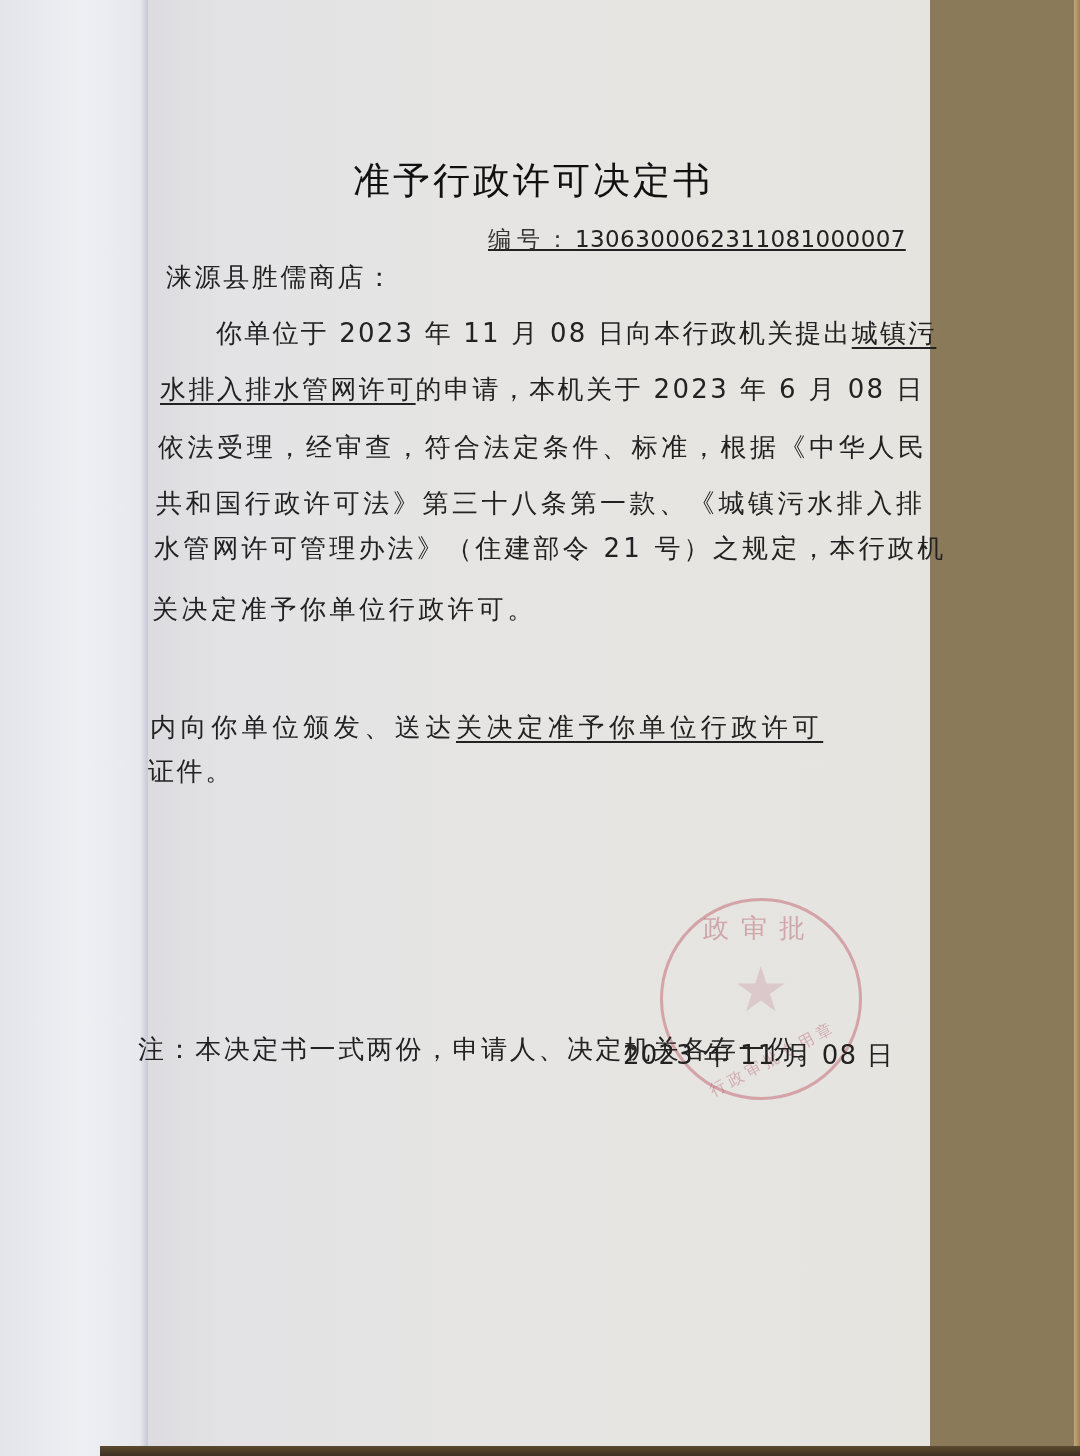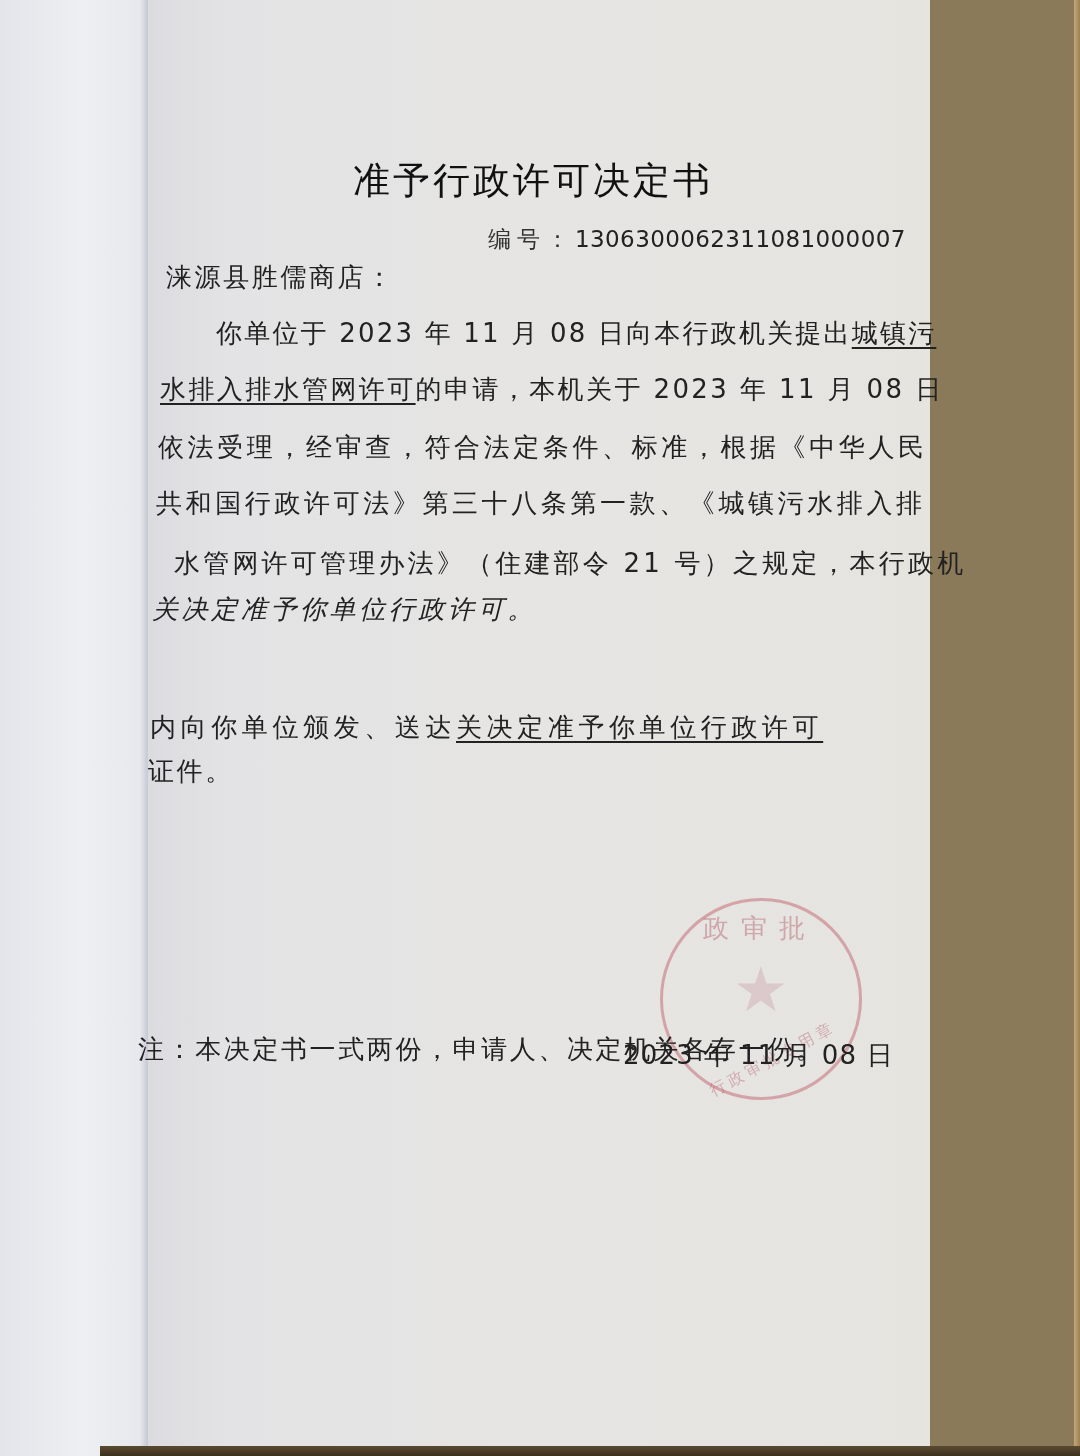--- a/index.html
+++ b/index.html
@@ -63,20 +63,21 @@
     letter-spacing: 3px;
     color: #111;
     font-family: "DejaVu Serif", serif;
   }
   .docno {
     position: absolute;
     left: 340px; top: 224px;
     font-size: 23px;
     color: #222;
     white-space: nowrap;
+    text-decoration: underline;
   }
   .docno .lbl { letter-spacing: 6px; color: #333; }
   .docno .val { letter-spacing: 0.4px; }
   .u { text-decoration: underline; text-underline-offset: 5px; text-decoration-thickness: 1.5px; }
   .blank-fill {
     display: inline-block;
     min-width: 42px;
     text-align: center;
     border-bottom: 1.5px solid #333;
     line-height: 26px;
@@ -129,26 +130,26 @@
   <div class="docno">
     <span class="lbl">编号：</span><span class="val">1306300062311081000007</span>
   </div>
 
   <div class="text" style="left:18px; top:260px;">涞源县胜儒商店：</div>
 
   <div class="text" style="left:68px; top:316px; letter-spacing:2.2px;">
     <span>你单位于 2023 年 11 月 08 日向本行政机关提出</span><span class="u">城镇污</span>
   </div>
   <div class="text" style="left:12px; top:372px; letter-spacing:2.4px;">
-    <span class="u">水排入排水管网许可</span><span>的申请，本机关于 2023 年 11 月 08 日</span>
+    <span class="u">水排入排水管网许可</span><span>的申请，本机关于 2023 年 6 月 08 日</span>
   </div>
   <div class="text" style="left:10px; top:430px; letter-spacing:3.6px;">依法受理，经审查，符合法定条件、标准，根据《中华人民</div>
   <div class="text" style="left:8px; top:486px; letter-spacing:3.6px;">共和国行政许可法》第三十八条第一款、《城镇污水排入排</div>
-  <div class="text" style="left:6px; top:546px; letter-spacing:3.2px;margin-left:20px;">水管网许可管理办法》（住建部令 21 号）之规定，本行政机</div>
-  <div class="text" style="left:4px; top:592px; letter-spacing:3.6px;font-style:italic;">关决定准予你单位行政许可。</div>
+  <div class="text" style="left:6px; top:531px; letter-spacing:3.2px;">水管网许可管理办法》（住建部令 21 号）之规定，本行政机</div>
+  <div class="text" style="left:4px; top:592px; letter-spacing:3.6px;">关决定准予你单位行政许可。</div>
 
   <div class="text" style="left:2px; top:710px; letter-spacing:4.6px;">
     <span>内向你单位颁发、送达</span><span class="u">关决定准予你单位行政许可</span>
   </div>
   <div class="text" style="left:0px; top:754px;">证件。</div>
 
   <div class="seal">
     <div class="seal-text-top">政审批</div>
     <div class="seal-star">★</div>
     <div class="seal-text-bottom">行政审批专用章</div>

